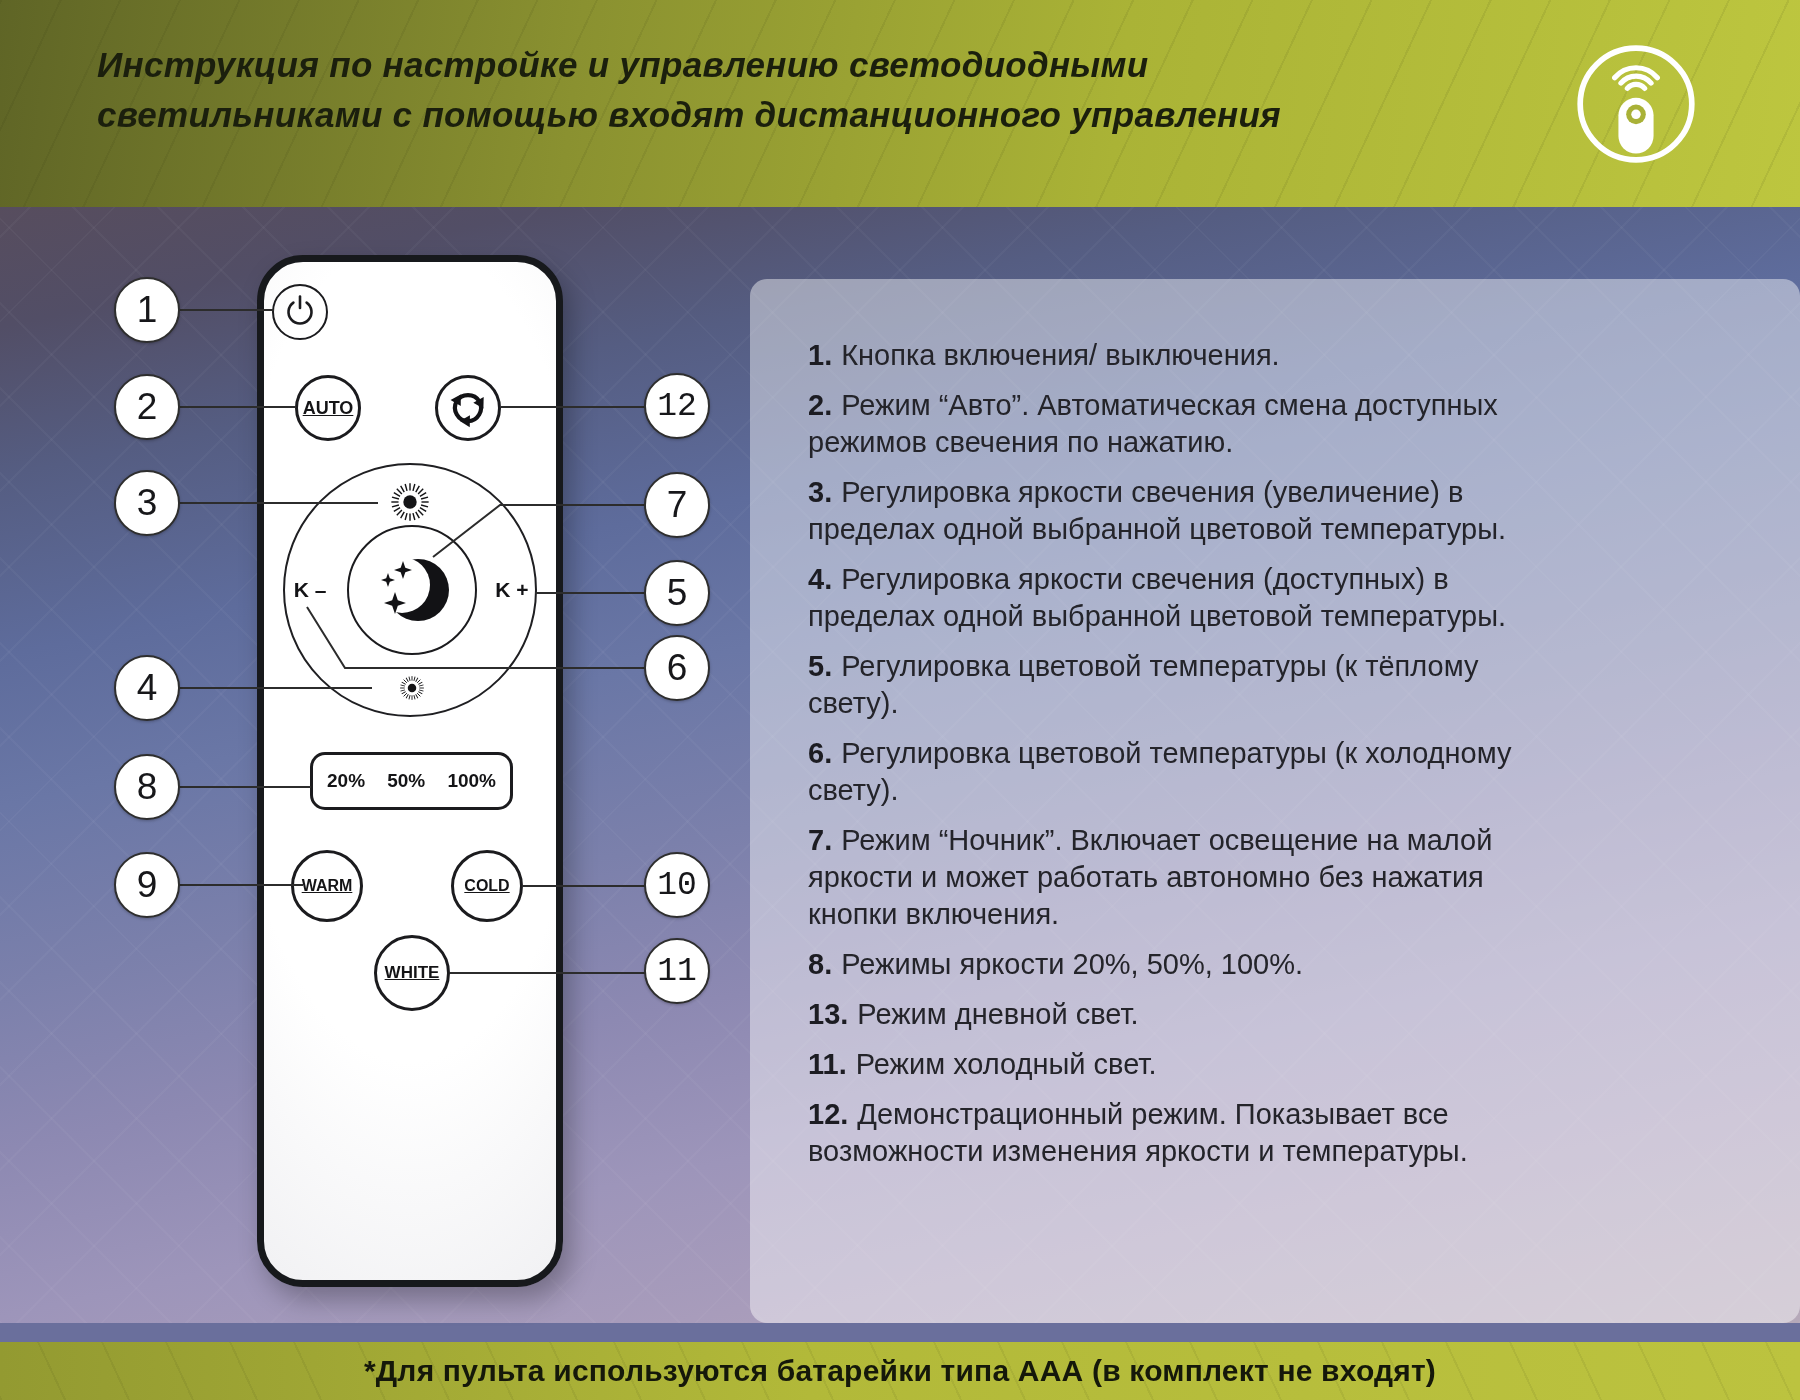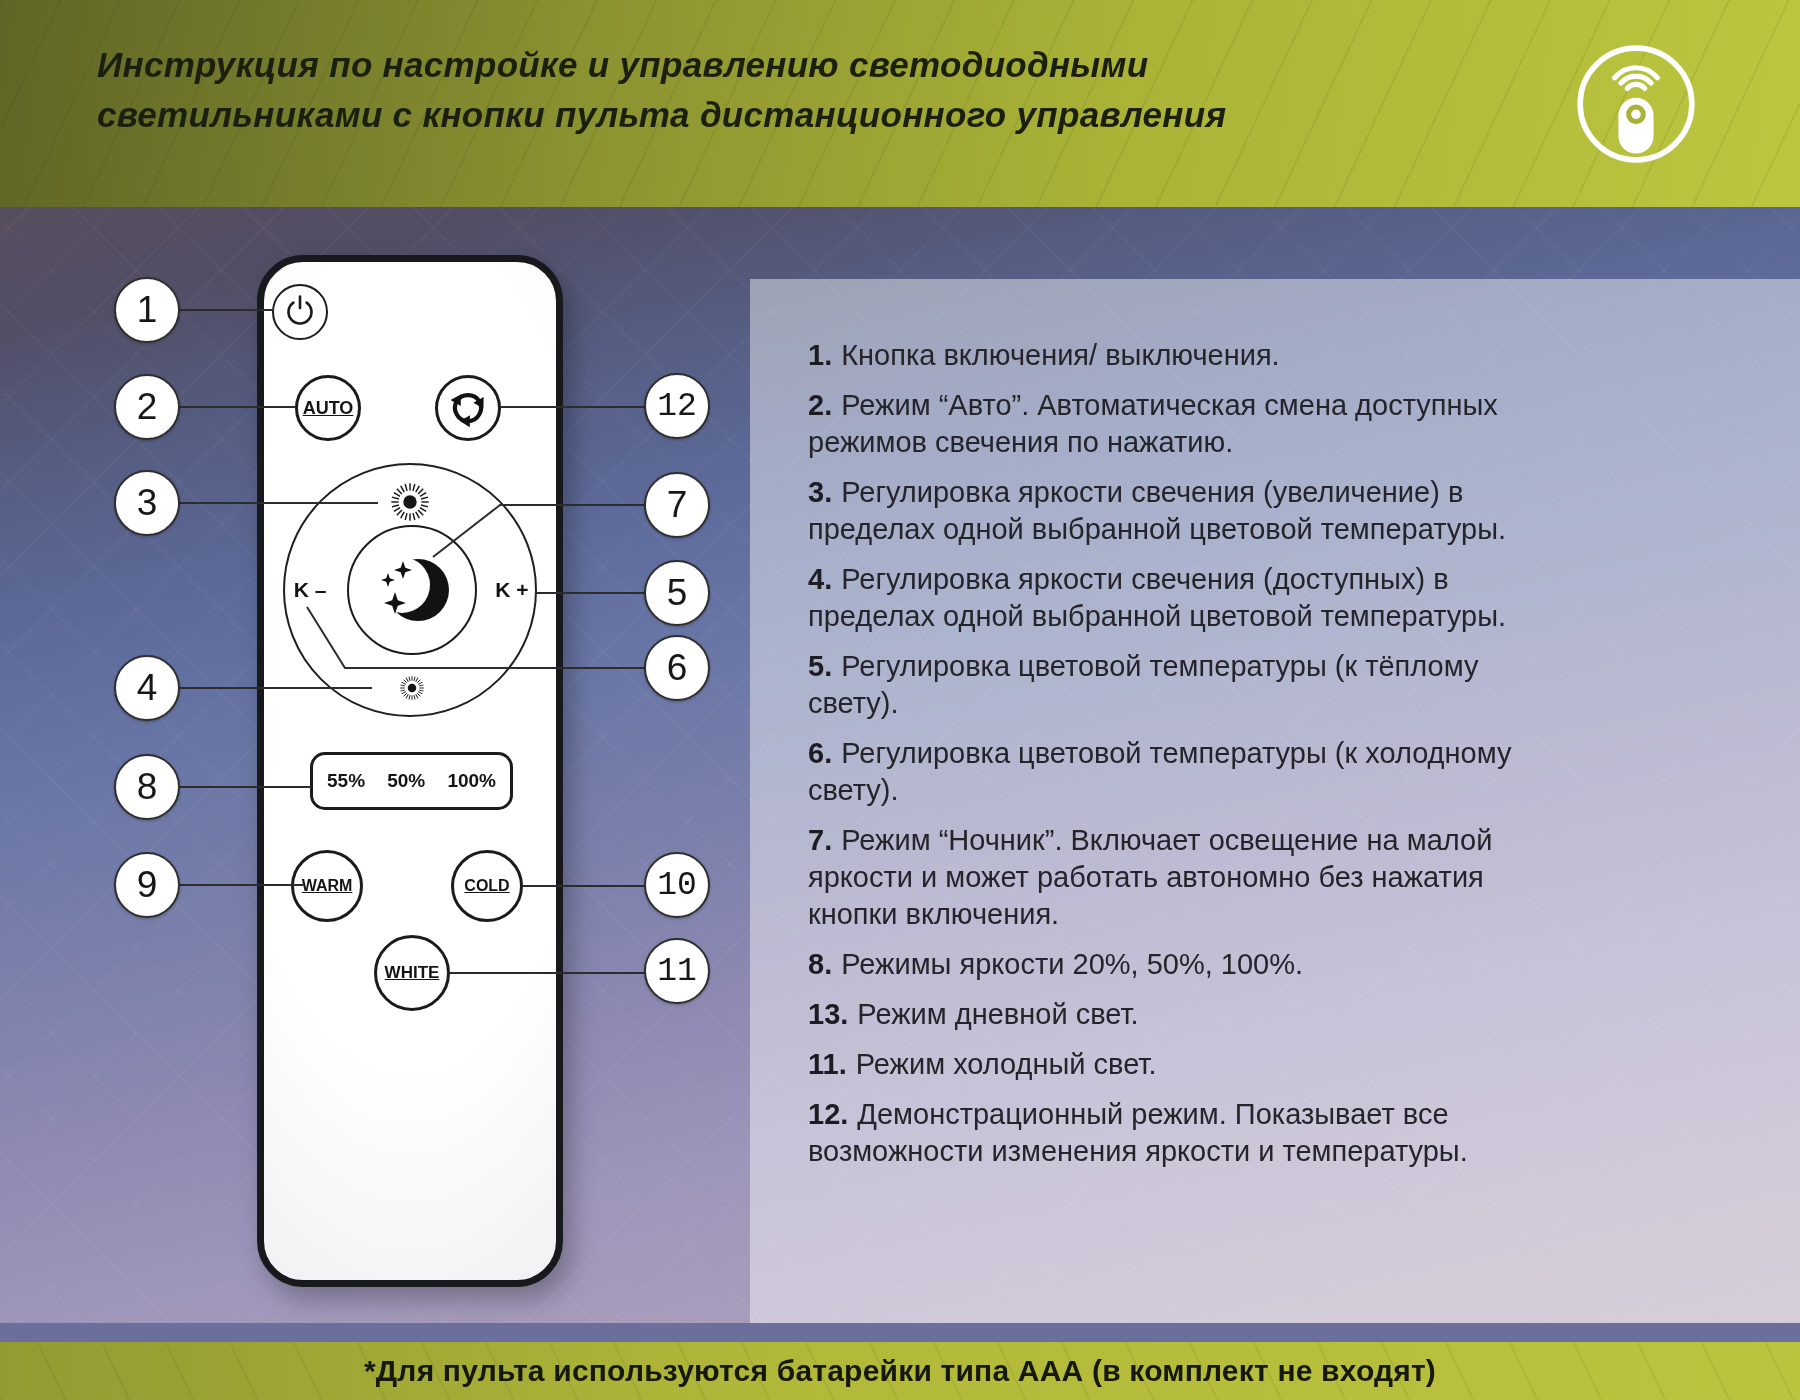--- a/index.html
+++ b/index.html
@@ -34,20 +34,21 @@
     background:
       repeating-linear-gradient(45deg, rgba(255,255,255,.03) 0 2px, rgba(0,0,0,0) 2px 60px),
       repeating-linear-gradient(-45deg, rgba(255,255,255,.03) 0 2px, rgba(0,0,0,0) 2px 60px),
       linear-gradient(168deg,#574d5e 0%,#524e66 8%,#555d82 18%,#5e6c9c 30%,#6a77a6 40%,
         #7b80ab 52%,#8d89b2 63%,#9d95ba 74%,#a89cbb 84%,#b1a4ba 94%,#b6a9b9 100%);
   }
   
   .panel{
     position:absolute;left:750px;top:72px;right:0;bottom:0;
     background:rgba(255,255,255,.44);
+    border-radius:17px;
   }
   .panel-inner{padding:58px 60px 0 58px;display:flex;flex-direction:column;gap:13px;}
   .instr{max-width:705px;font-size:29px;line-height:37px;color:#24242a;}
   .instr .num{font-weight:700;margin-right:9px;color:#1c1c22;}
   
   .leaders{position:absolute;left:0;top:0;z-index:2;pointer-events:none;}
   .leaders path{stroke:#2c2c2c;stroke-width:2;fill:none;}
   
   .remote{
     position:absolute;left:257px;top:48px;width:306px;height:1032px;box-sizing:border-box;
@@ -99,21 +100,21 @@
   .n6{left:644px;top:428px;}  .n10{left:644px;top:645px;} .n11{left:644px;top:731px;}
 </style>
 </head>
 <body>
 
 <div class="page">
 
   <div class="hdr">
     <div class="hdr-title">
       <div>Инструкция по настройке и управлению светодиодными</div>
-      <div>светильниками с кнопки пульта дистанционного управления</div>
+      <div>светильниками с помощью входят дистанционного управления</div>
     </div>
     <div class="hdr-icon">
       <svg width="124" height="124" viewBox="-60 -60 120 120">
         <circle r="54" stroke="#ffffff" stroke-width="5.5" fill="none"></circle>
         <g stroke="#ffffff" stroke-width="5" fill="none" stroke-linecap="round">
           <path d="M -8.4 -15.1 A 11 11 0 0 1 8.4 -15.1"></path>
           <path d="M -14.6 -20.2 A 19 19 0 0 1 14.6 -20.2"></path>
           <path d="M -20.7 -25.4 A 27 27 0 0 1 20.7 -25.4"></path>
         </g>
         <rect x="-17" y="-6" width="34" height="54" rx="17" fill="#ffffff"></rect>
@@ -192,21 +193,21 @@
       </div>
 
       <svg class="sun-small" viewBox="-23 -23 46 46">
         <use href="#sun-shape"></use>
       </svg>
 
       <div class="klabel k-minus">K –</div>
       <div class="klabel k-plus">K +</div>
 
       <div class="pctbox">
-        <span>55%</span>
+        <span>20%</span>
         <span>50%</span>
         <span>100%</span>
       </div>
 
       <div class="rbtn btn-warm">
         <span>WARM</span>
       </div>
       <div class="rbtn btn-cold">
         <span>COLD</span>
       </div>

